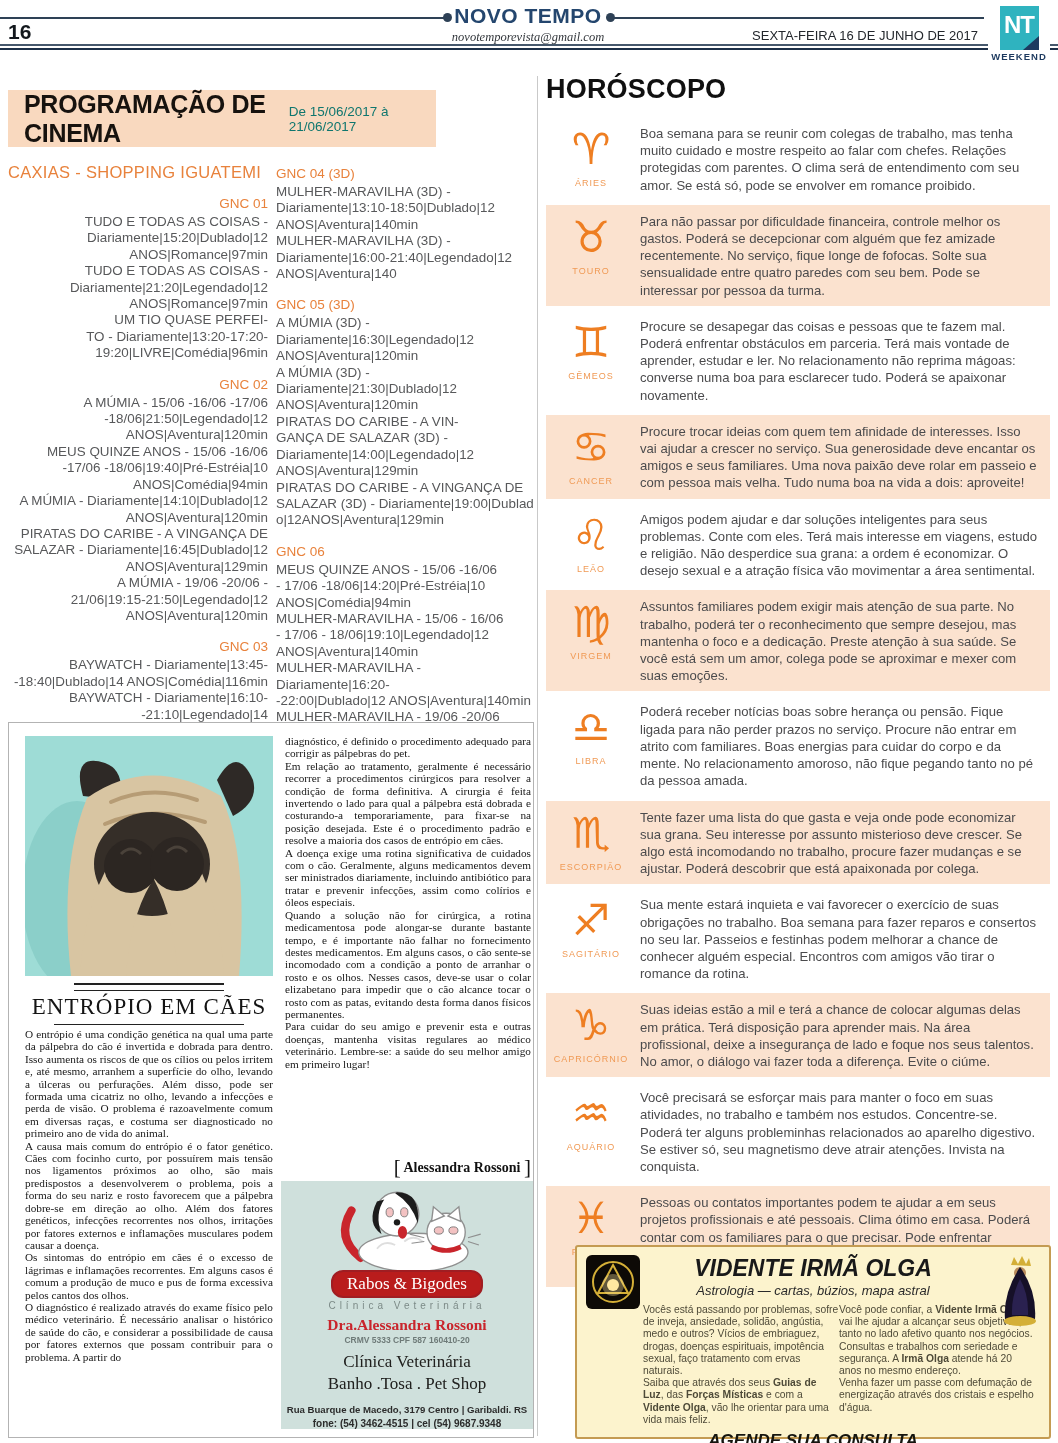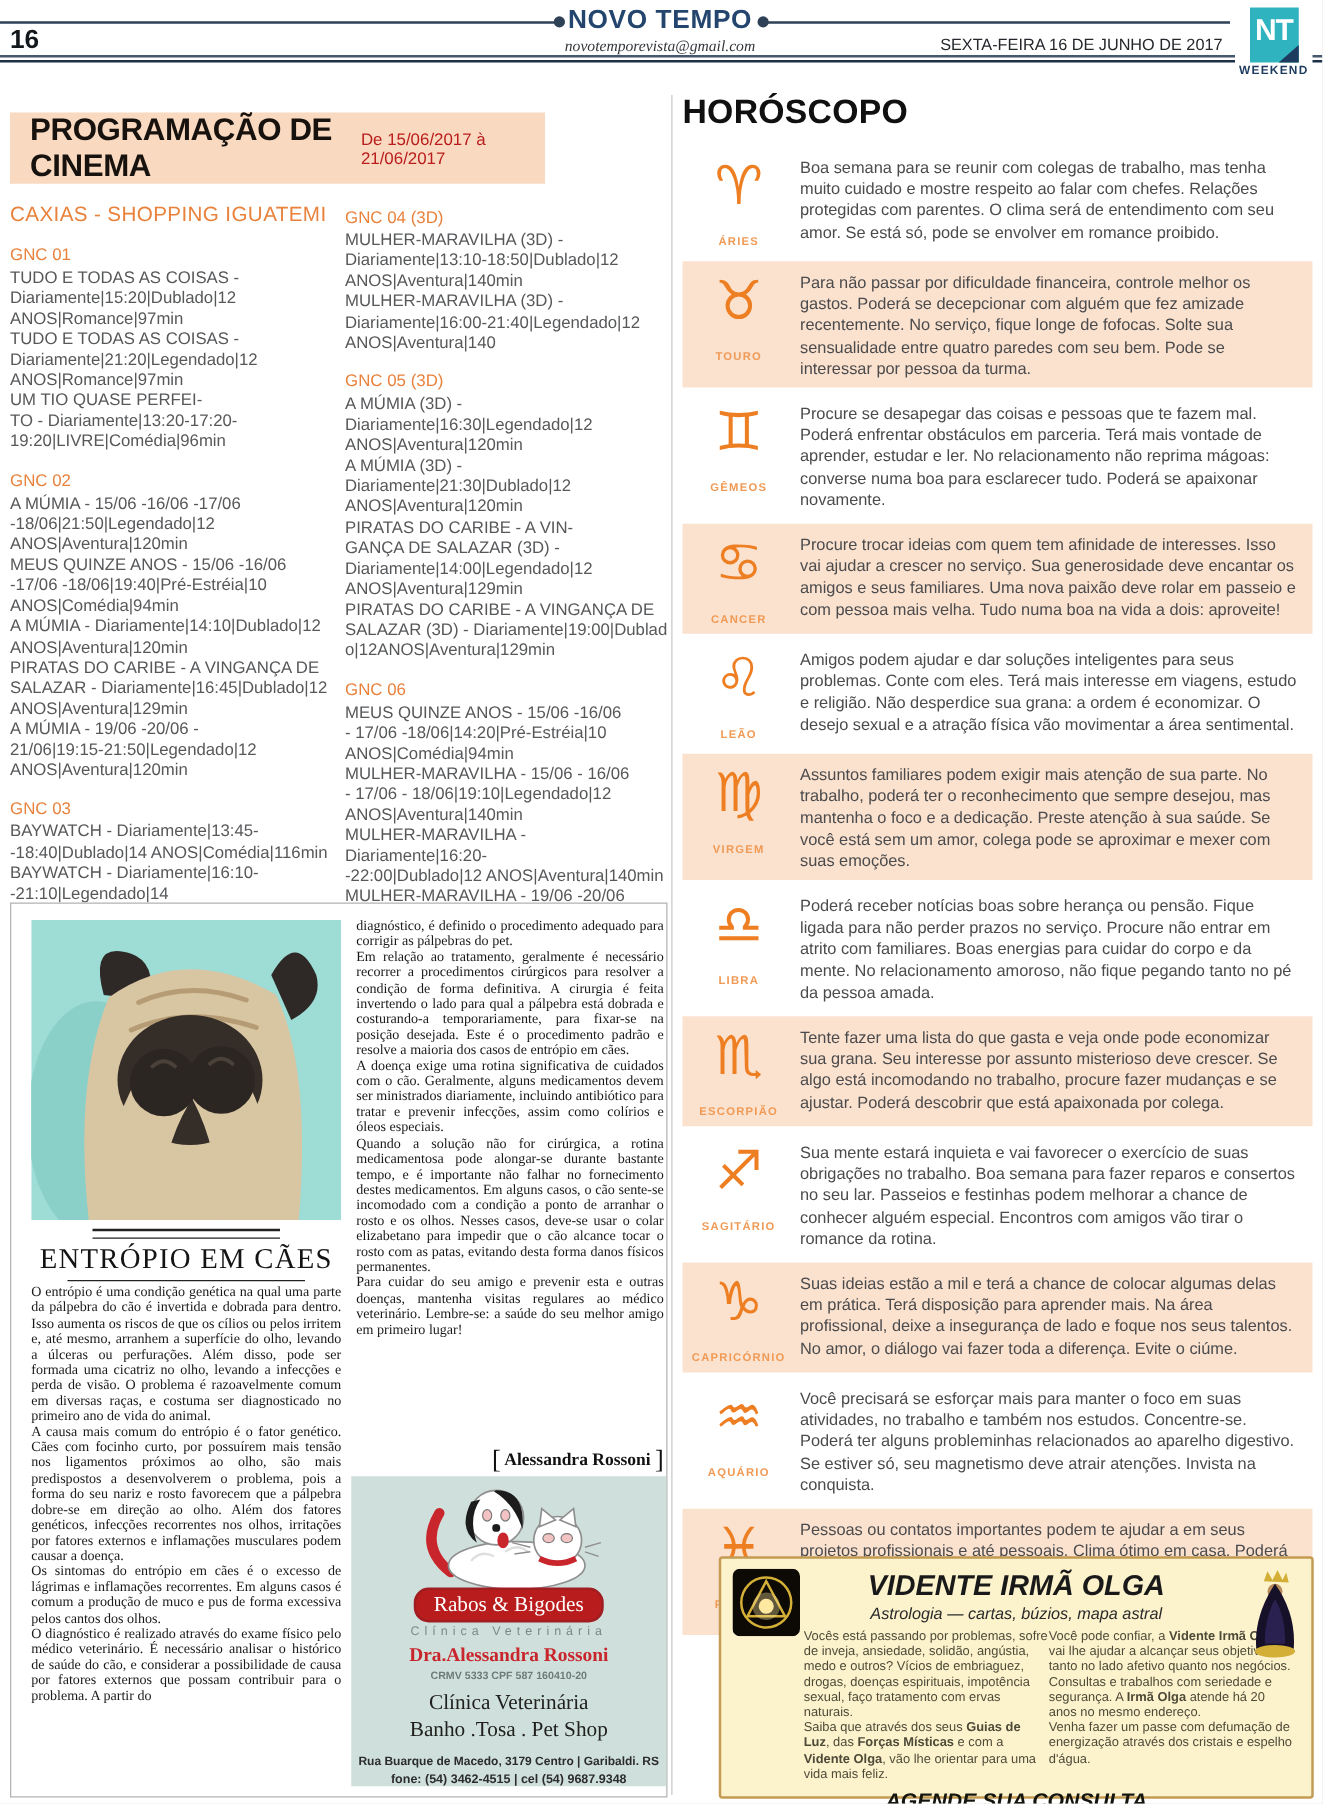--- a/index.html
+++ b/index.html
@@ -23,39 +23,39 @@
   .nt-square{position:relative;width:39px;height:44px;margin:0 auto;background:#2fb3bf;}
   .nt-letters{position:absolute;left:0;top:5px;width:100%;text-align:center;
               font-size:24px;font-weight:800;color:#ffffff;letter-spacing:-1px;}
   .nt-tri{position:absolute;right:0;bottom:0;width:0;height:0;border-left:16px solid transparent;border-bottom:14px solid #1d3a5f;}
   .nt-weekend{display:block;margin-top:1px;font-size:9.5px;font-weight:800;letter-spacing:1px;color:#1d3a5f;}
 
   
   .cin-banner{position:absolute;left:8px;top:90px;width:428px;height:57px;background:#f9d9bf;
               display:flex;align-items:center;justify-content:space-between;padding:0 16px;box-sizing:border-box;}
   .cin-title{font-size:25px;font-weight:800;letter-spacing:-.3px;color:#17120e;}
-  .cin-dates{font-size:13.5px;color:#b91c1c;}
+  .cin-dates{font-size:13.5px;color:#0f766e;}
   .cin-venue{position:absolute;left:8px;top:163px;font-size:16.5px;letter-spacing:.3px;color:#e8823c;}
-  .cin-colA{position:absolute;left:8px;top:196px;width:260px;}
+  .cin-colA{position:absolute;left:8px;top:196px;width:260px;text-align:right;}
   .cin-colB{position:absolute;left:276px;top:166px;width:258px;}
   .room{margin-bottom:15px;}
   .room-name{font-size:13.5px;color:#e8823c;margin-bottom:3px;}
   .room-sessions{font-size:13.4px;line-height:16.4px;color:#57585a;white-space:pre-line;}
 
   
   .v-div{position:absolute;left:537px;top:76px;width:1px;height:1360px;background:#c9c9c9;}
 
   
   .horo{position:absolute;left:546px;top:74px;width:504px;}
   .horo-title{font-size:27px;font-weight:800;color:#101010;margin:0 0 12px 0;letter-spacing:.2px;}
   .h-row{display:flex;align-items:flex-start;padding:7px 6px 7px 4px;margin-bottom:4px;}
   .h-row.alt{background:#fbe2cf;}
   .h-icon-wrap{width:82px;flex:0 0 82px;display:flex;flex-direction:column;align-items:center;padding-top:2px;}
   .h-glyph{font-family:"DejaVu Sans",sans-serif;font-size:43px;line-height:46px;color:#ee7e22;}
-  .h-label{font-size:9px;letter-spacing:1px;color:#f09a55;margin-top:16px;font-weight:bold;}
+  .h-label{font-size:9px;letter-spacing:1px;color:#f09a55;margin-top:6px;}
   .h-text{flex:1;margin:0;padding:1px 6px 0 8px;font-size:13.1px;line-height:17.2px;color:#4b4b4d;}
 
   
   .art-box{position:absolute;left:8px;top:722px;width:526px;height:716px;border:1px solid #b3b3b3;
            background:#fff;box-sizing:border-box;}
   .dog-img{position:absolute;left:16px;top:13px;width:248px;height:240px;}
   .art-title-wrap{position:absolute;left:10px;top:260px;width:260px;text-align:center;
                   font-family:"Liberation Serif",serif;color:#141414;}
   .art-rule-top{width:150px;height:5px;border-top:2px solid #222;border-bottom:1px solid #222;margin:0 auto 3px auto;}
   .art-title{margin:0;font-size:23px;font-weight:400;letter-spacing:1px;}

